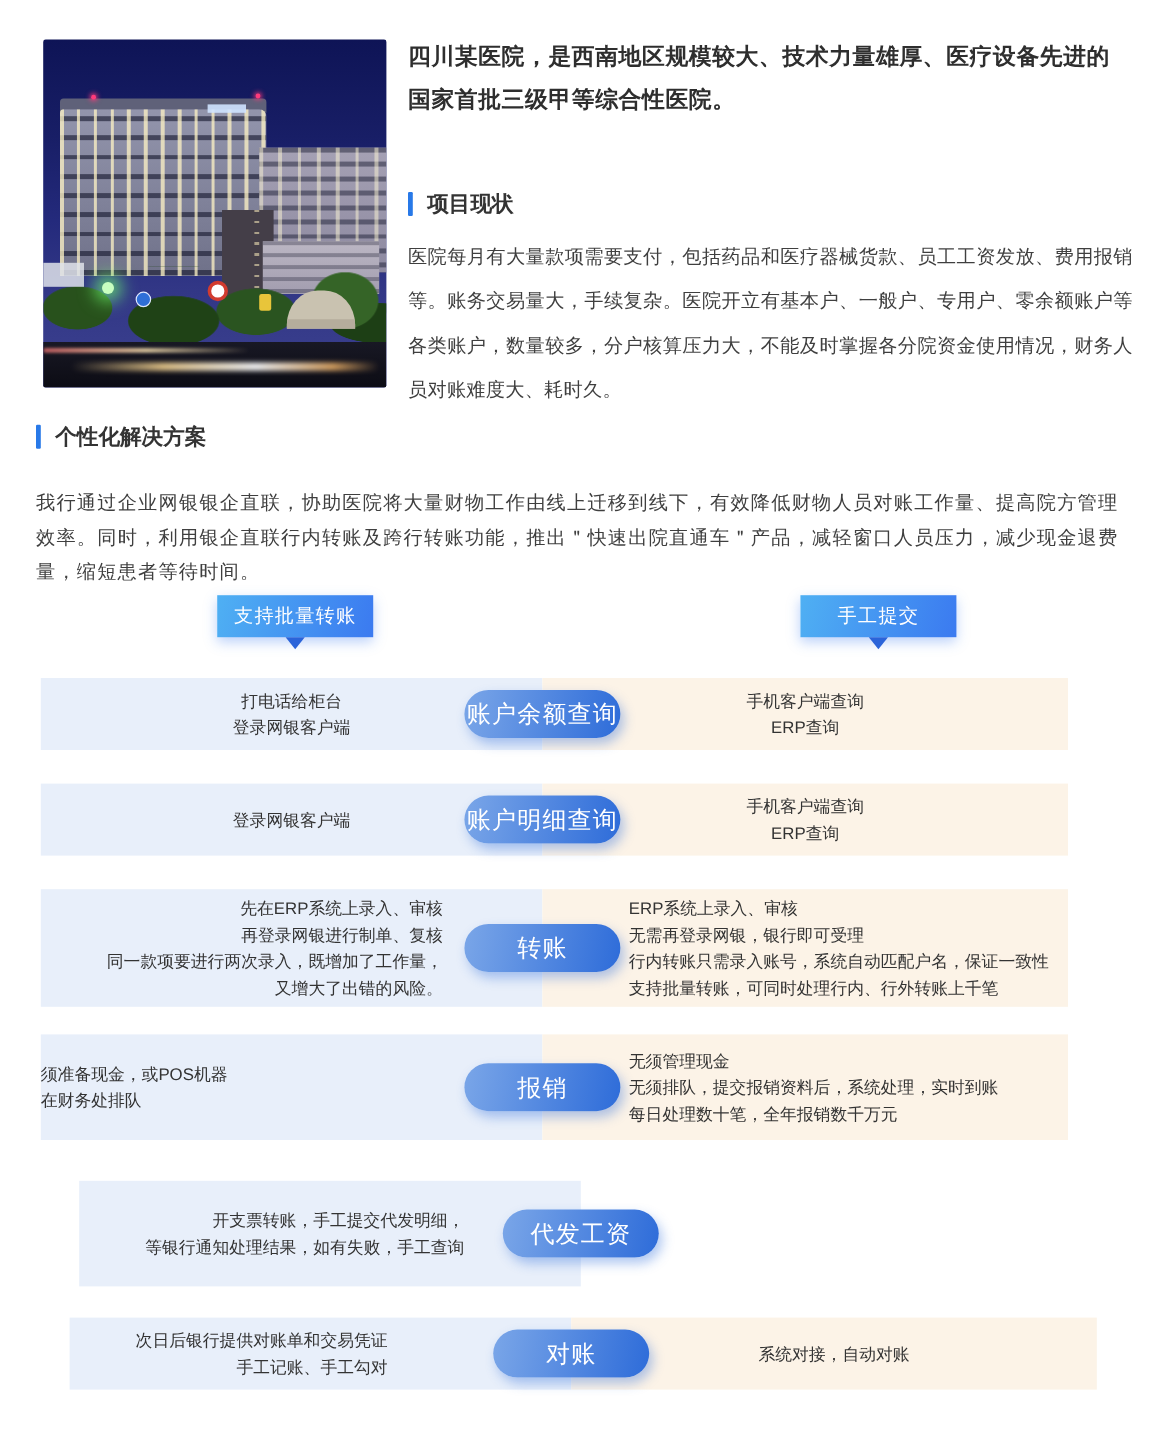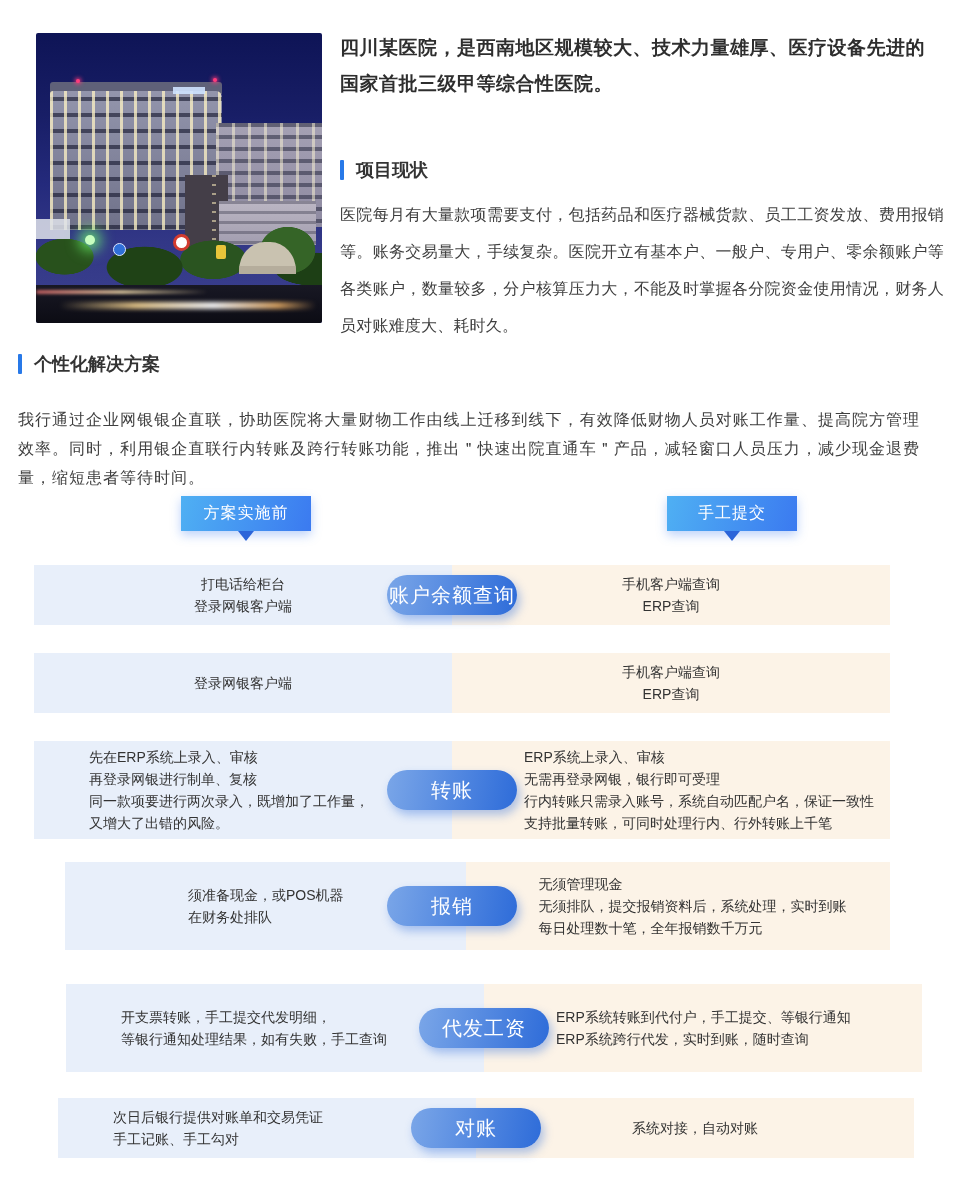--- a/index.html
+++ b/index.html
@@ -55,45 +55,45 @@
 
   
   .top-right{position:absolute;left:340px;top:30px;width:604px;}
   .hero-title{font-size:19px;font-weight:bold;color:#2e2e2e;line-height:36px;letter-spacing:.5px;}
   .sec-heading{display:flex;align-items:center;font-size:18px;font-weight:bold;color:#333;}
   .sec-heading .bar{width:4px;height:20px;background:#2879e8;margin-right:12px;border-radius:1px;}
   .status-heading{margin-top:56px;}
   .status-body{margin-top:14px;font-size:16px;color:#3f3f3f;line-height:37px;text-align:justify;letter-spacing:.2px;}
 
   
-  .solution{position:absolute;left:18px;top:352px;width:918px;}
+  .solution{position:absolute;left:30px;top:352px;width:918px;}
   .solution-body{margin-top:29px;font-size:16px;color:#3f3f3f;line-height:29px;letter-spacing:1px;width:902px;text-align:justify;}
 
   
   .tab{position:absolute;top:496px;width:130px;height:35px;display:flex;align-items:center;justify-content:center;
        color:#fff;font-size:16px;letter-spacing:1px;
        background:linear-gradient(105deg,#4fb0f3 0%,#3b7af0 100%);box-shadow:0 4px 10px rgba(60,122,240,.35);}
   .tab::after{content:"";position:absolute;left:50%;top:100%;transform:translateX(-50%);
        border-left:8px solid transparent;border-right:8px solid transparent;border-top:10px solid #2b64d9;}
   .tab-before{left:181px;}
   .tab-after{left:667px;}
 
   
   .row{position:absolute;left:34px;width:856px;display:flex;}
   .cell{display:flex;flex-direction:column;justify-content:center;font-size:14px;color:#333;line-height:22px;}
   .cell span{white-space:pre-line;display:block;}
   .before-cell{width:418px;background:#e8effa;}
   .after-cell{width:438px;background:#fcf3e7;}
   .c-center{align-items:center;}
   .c-center span{text-align:center;}
   .c-left{align-items:flex-start;padding-left:55px;box-sizing:border-box;}
-  .c-left span{text-align:left;}
+  .c-left span{text-align:right;}
   .c-left-after{align-items:flex-start;padding-left:72px;box-sizing:border-box;justify-content:center;}
   .c-left-after span{text-align:left;}
-  .c-block-center{align-items:center;margin-left:31px;}
+  .c-block-center{align-items:flex-start;}
   .c-block-center span{text-align:left;}
   .pill{position:absolute;left:353px;top:50%;transform:translateY(-50%);width:130px;height:40px;border-radius:20px;
        display:flex;align-items:center;justify-content:center;color:#fff;font-size:20px;letter-spacing:1px;
        background:linear-gradient(100deg,#7aa6e8 0%,#2e6cd9 100%);
        box-shadow:3px 5px 10px rgba(46,108,217,.38);}
   .row1{top:565px;height:60px;}
   .row2{top:653px;height:60px;}
   .row3{top:741px;height:98px;}
   .row4{top:862px;height:88px;}
   .row5{top:984px;height:88px;margin-left:32px;}
@@ -135,21 +135,21 @@
   </div>
 
   <div class="solution">
     <div class="sec-heading">
       <span class="bar"></span>
       <span>个性化解决方案</span>
     </div>
     <div class="solution-body">我行通过企业网银银企直联，协助医院将大量财物工作由线上迁移到线下，有效降低财物人员对账工作量、提高院方管理效率。同时，利用银企直联行内转账及跨行转账功能，推出＂快速出院直通车＂产品，减轻窗口人员压力，减少现金退费量，缩短患者等待时间。</div>
   </div>
 
-  <div class="tab tab-before">方案实施前</div>
+  <div class="tab tab-before">支持批量转账</div>
   <div class="tab tab-after">手工提交</div>
 
   <div class="row row1">
     <div class="cell before-cell c-center">
       <span>打电话给柜台
 登录网银客户端</span>
     </div>
     <div class="cell after-cell c-center">
       <span>手机客户端查询
 ERP查询</span>
@@ -158,20 +158,21 @@
   </div>
 
   <div class="row row2">
     <div class="cell before-cell c-center">
       <span>登录网银客户端</span>
     </div>
     <div class="cell after-cell c-center">
       <span>手机客户端查询
 ERP查询</span>
     </div>
+    <div class="pill">账户明细查询</div>
   </div>
 
   <div class="row row3">
     <div class="cell before-cell c-left">
       <span>先在ERP系统上录入、审核
 再登录网银进行制单、复核
 同一款项要进行两次录入，既增加了工作量，
 又增大了出错的风险。</span>
     </div>
     <div class="cell after-cell c-left-after">
@@ -194,24 +195,20 @@
 每日处理数十笔，全年报销数千万元</span>
     </div>
     <div class="pill">报销</div>
   </div>
 
   <div class="row row5">
     <div class="cell before-cell c-left">
       <span>开支票转账，手工提交代发明细，
 等银行通知处理结果，如有失败，手工查询</span>
     </div>
-    <div class="cell after-cell c-left-after">
-      <span>ERP系统转账到代付户，手工提交、等银行通知
-ERP系统跨行代发，实时到账，随时查询</span>
-    </div>
     <div class="pill">代发工资</div>
   </div>
 
   <div class="row row6">
     <div class="cell before-cell c-left">
       <span>次日后银行提供对账单和交易凭证
 手工记账、手工勾对</span>
     </div>
     <div class="cell after-cell c-center">
       <span>系统对接，自动对账</span>

